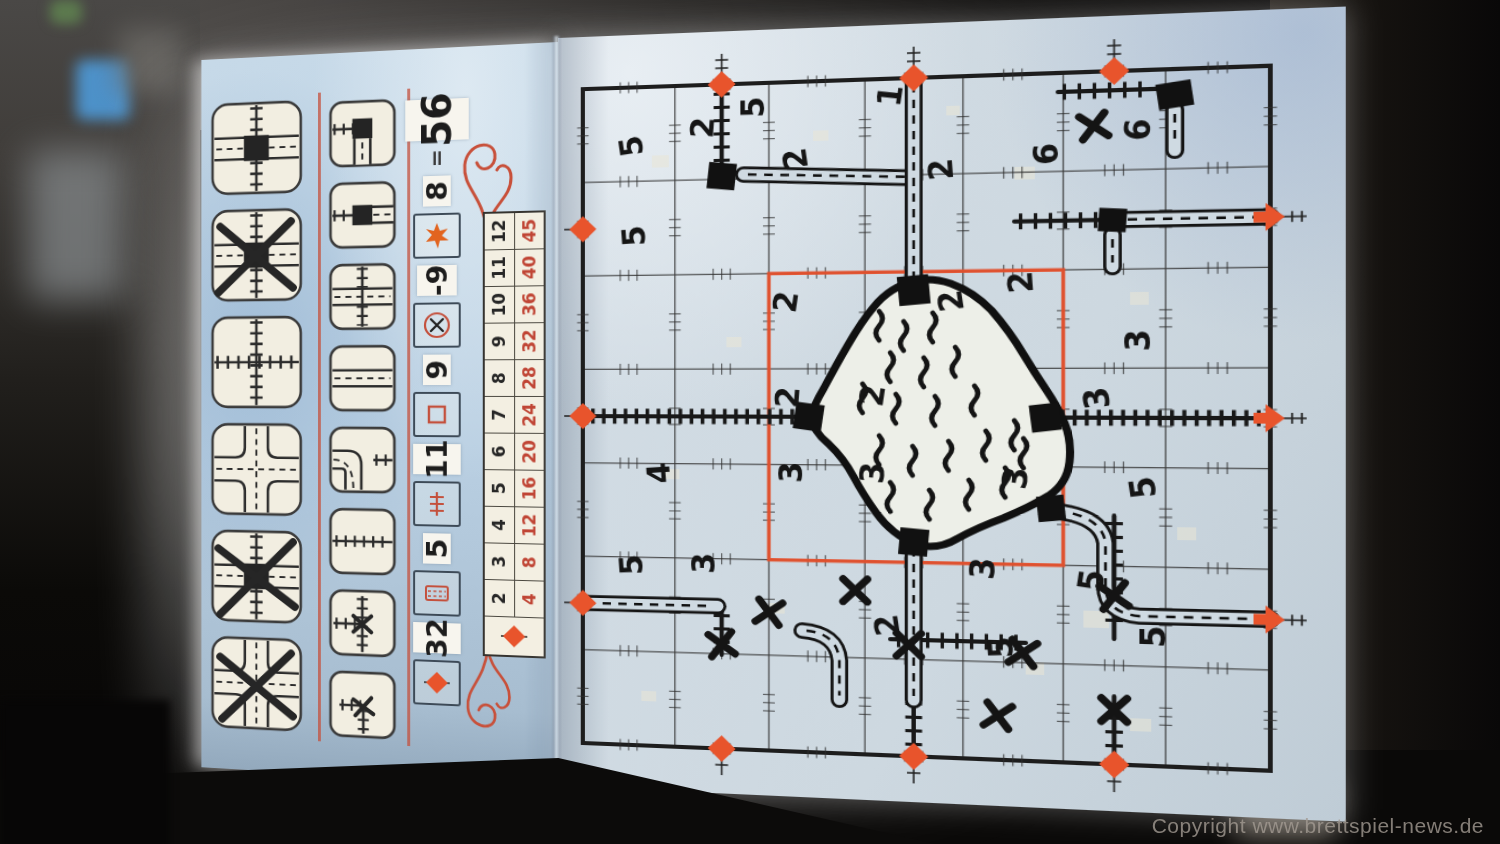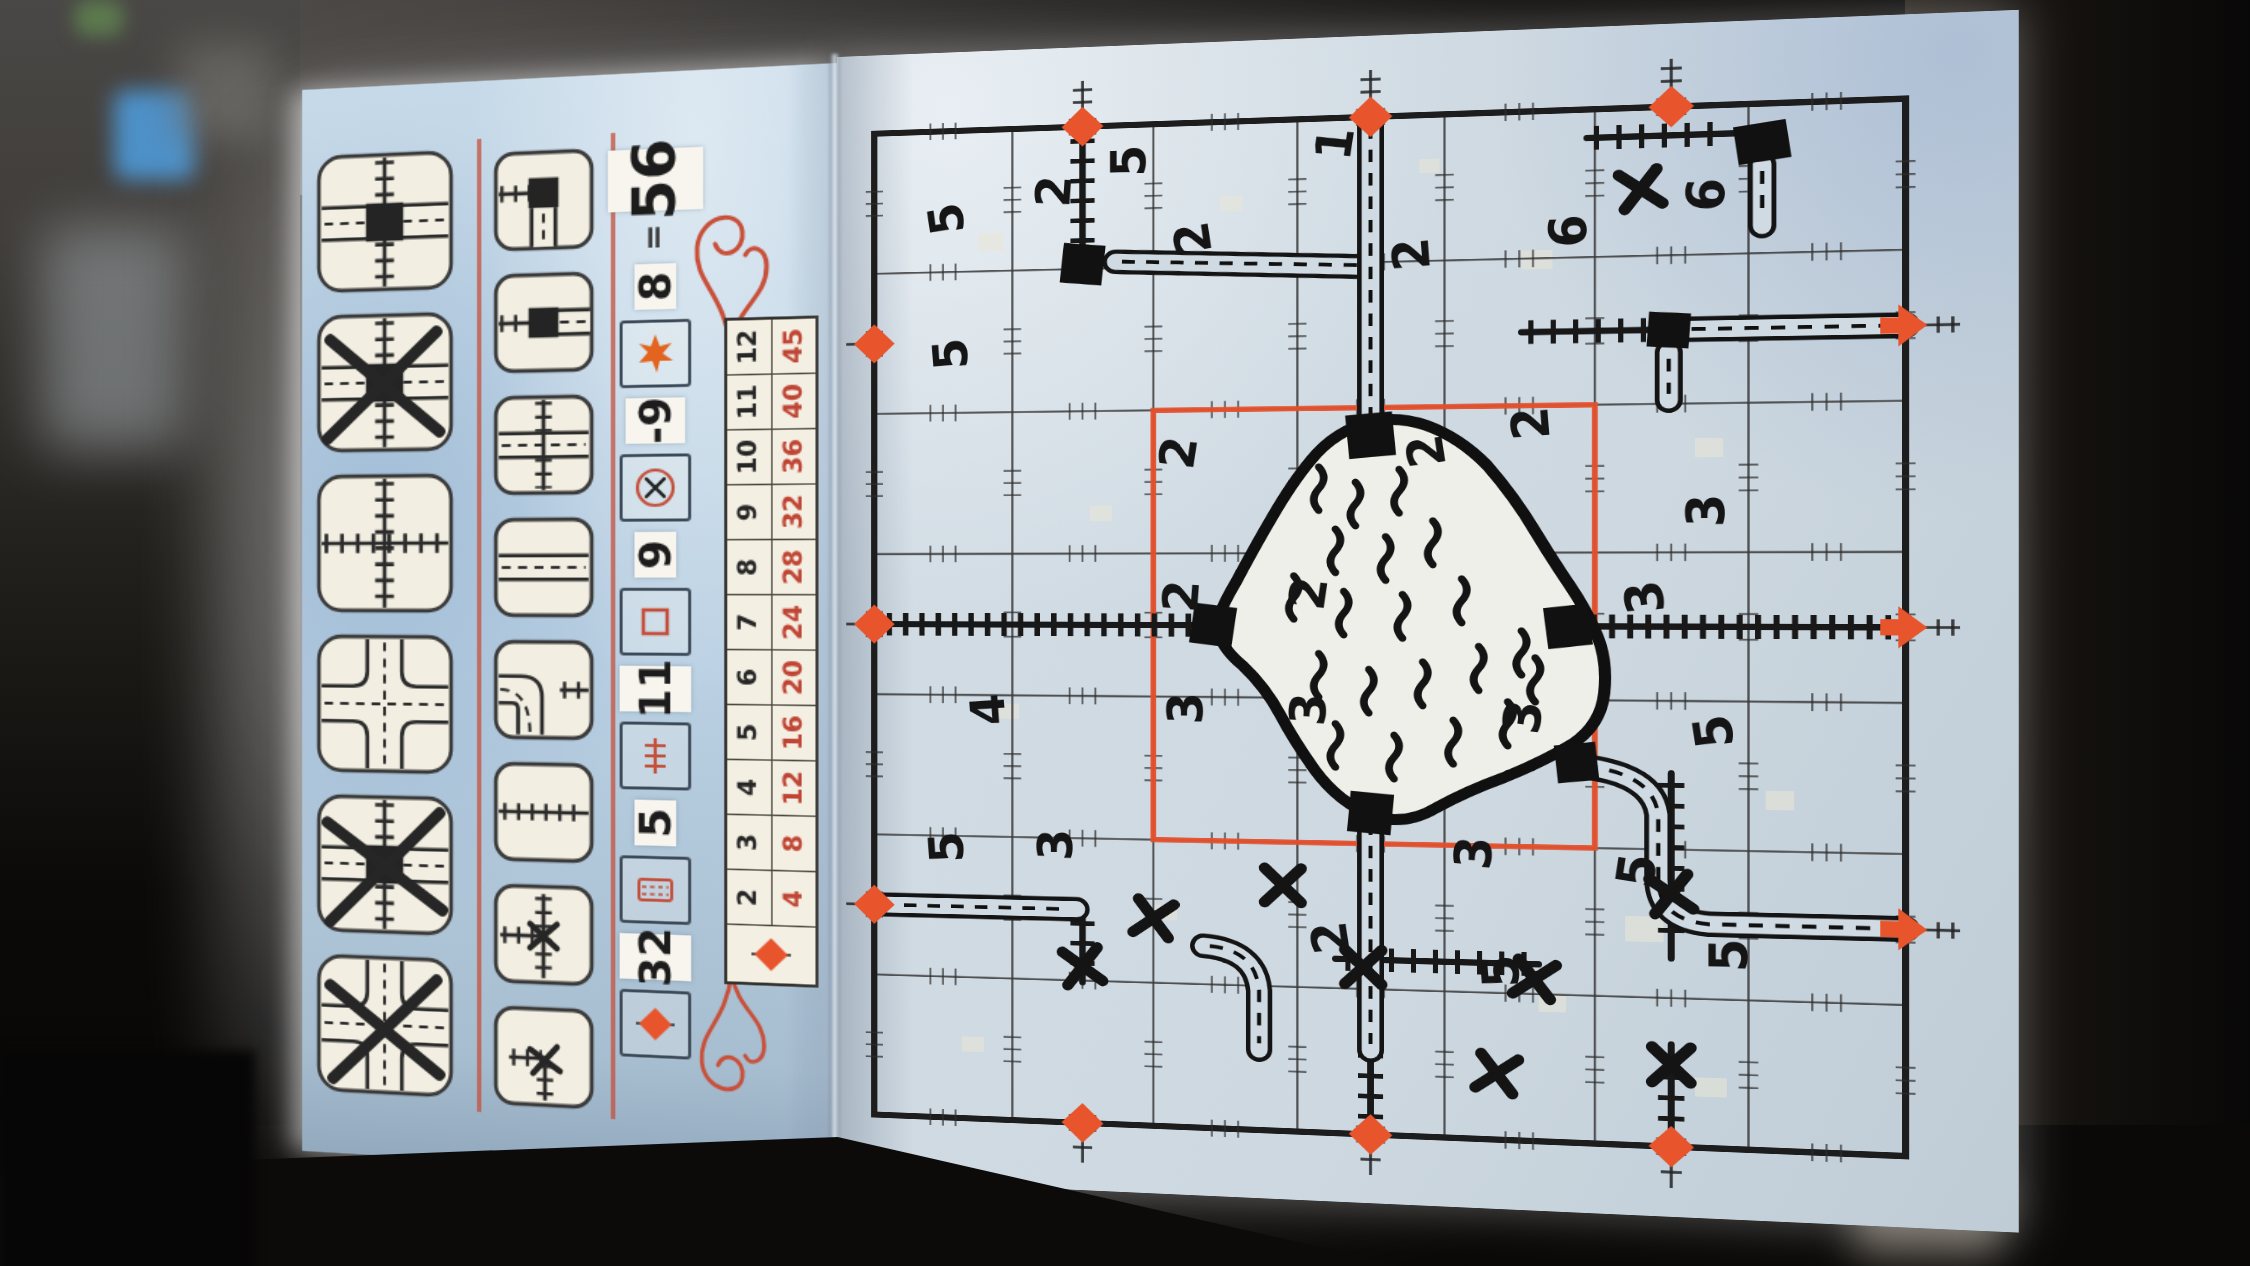--- a/index.html
+++ b/index.html
@@ -1007,13 +1007,14 @@
             </g>
           </g>
       </svg>
     </div>
   </div>
 
   <div class="fold"></div>
   <div class="fg-wedge"></div>
   <div class="fg-corner"></div>
 
+  <div class="watermark">Copyright www.brettspiel-news.de</div>
 </div>
 
 </body></html>

